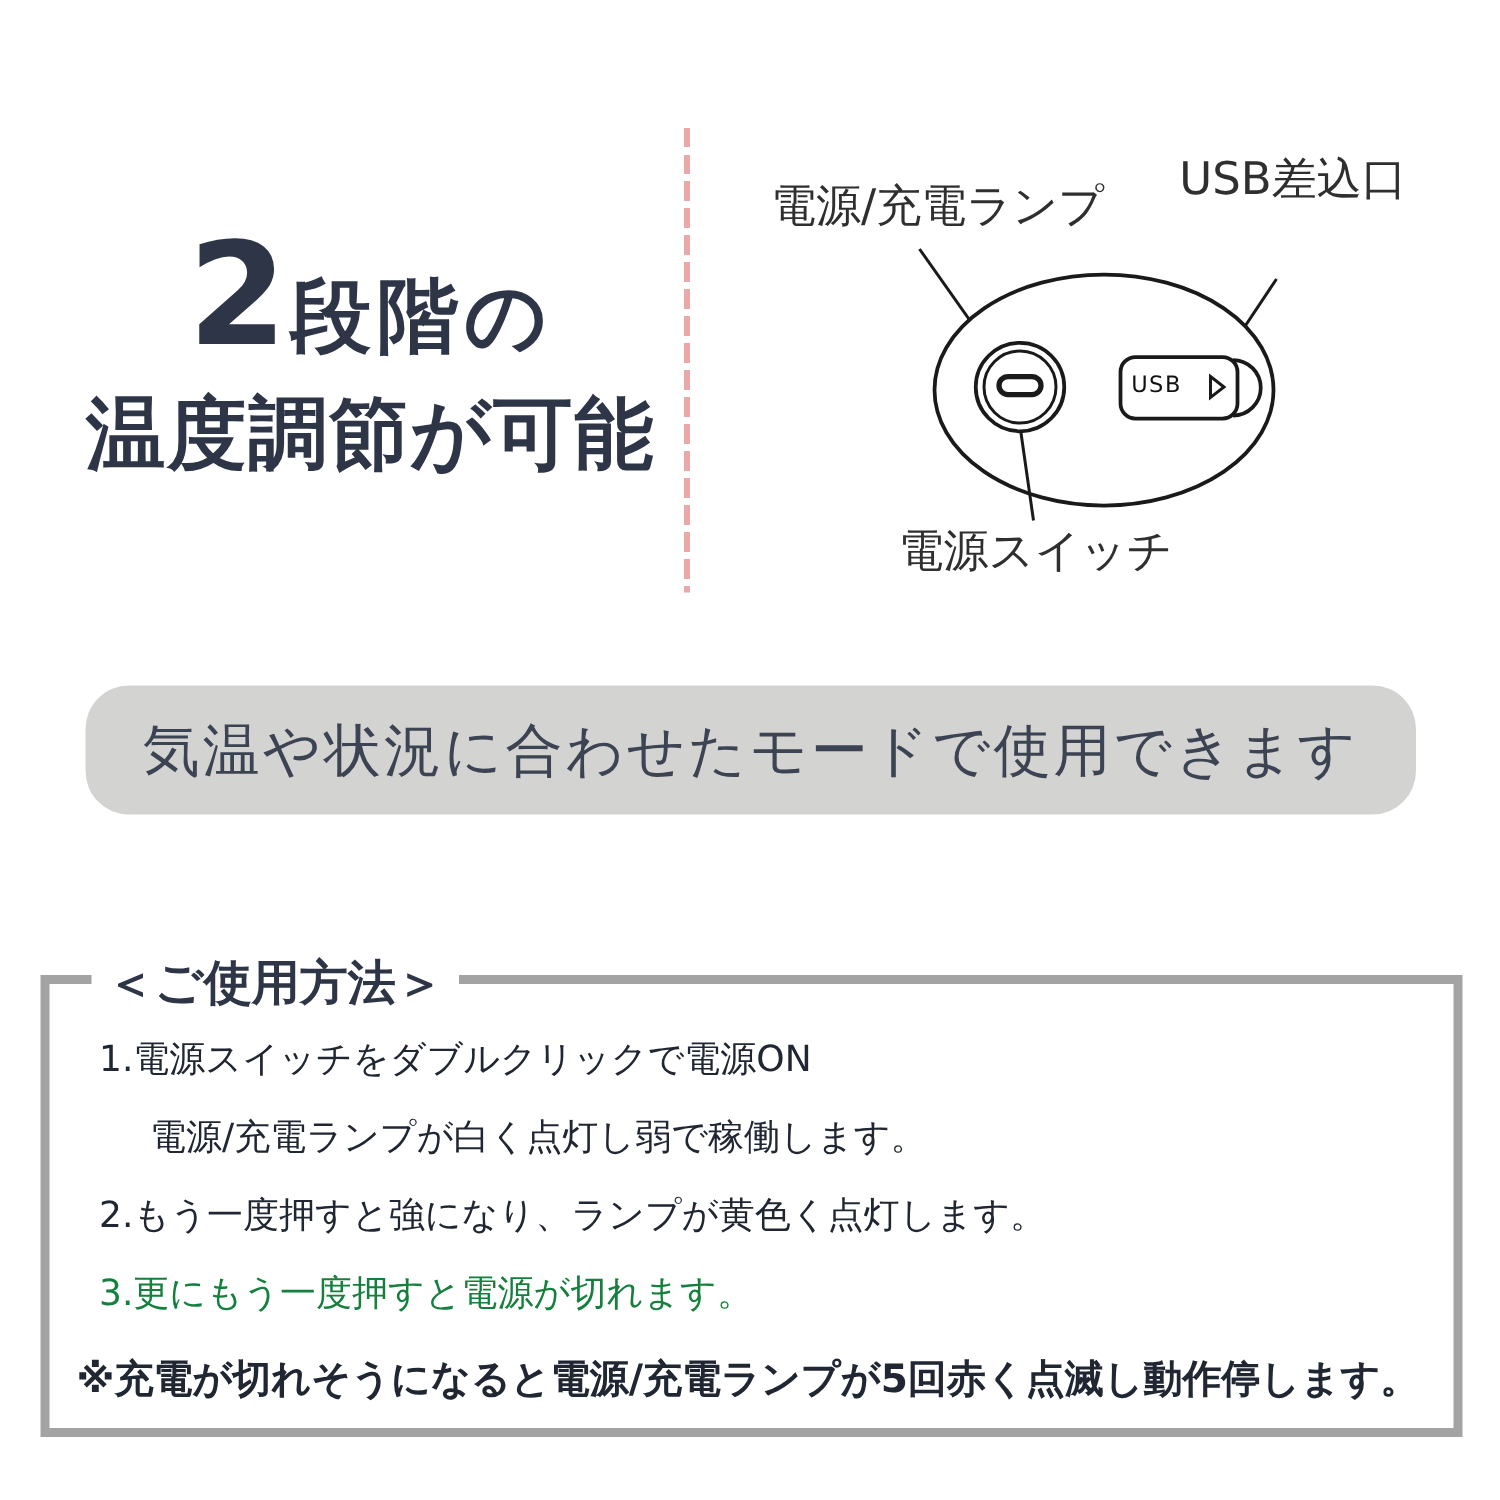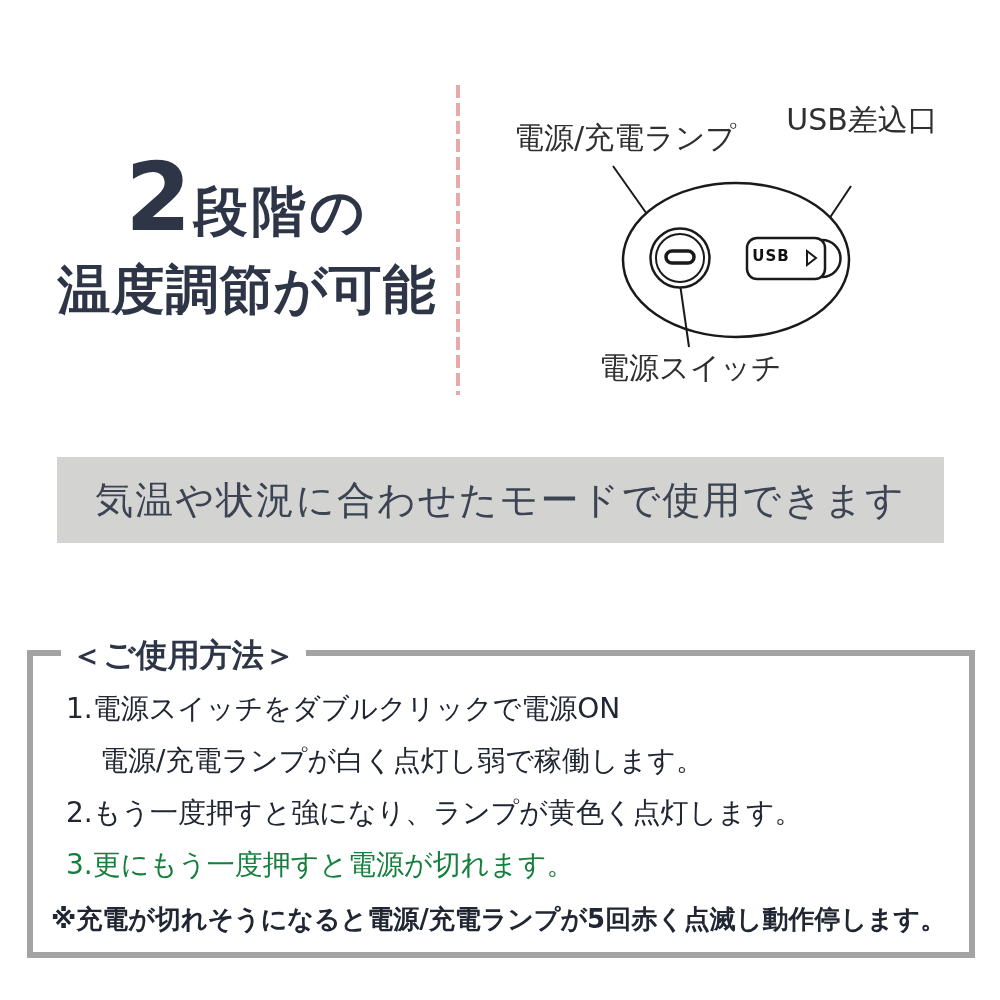--- a/index.html
+++ b/index.html
@@ -19,38 +19,38 @@
     background:repeating-linear-gradient(to bottom,#eba8a8 0px,#eba8a8 13px,rgba(0,0,0,0) 13px,rgba(0,0,0,0) 18px);
   }
   
   .diagram-svg{position:absolute;left:0;top:0;width:1000px;height:1000px;pointer-events:none;}
   .diagram-label{position:absolute;color:#2f2f2f;font-size:30px;line-height:1.2;font-weight:500;white-space:nowrap;}
   .label-power-lamp{left:514px;top:120px;}
   .label-usb{left:762px;top:102px;width:200px;text-align:center;white-space:normal;line-height:35px;}
   .label-power-switch{left:599px;top:350px;}
   .usb-port-text{
     position:absolute;left:749px;top:247px;width:44px;text-align:center;
-    font-size:15px;font-weight:700;letter-spacing:1px;color:#111;
+    font-size:15px;font-weight:400;letter-spacing:1px;color:#111;
   }
   
   .mode-banner{
     position:absolute;left:57px;top:457px;width:887px;height:86px;background:#d3d3d1;
-    display:flex;align-items:center;justify-content:center;
+    display:flex;align-items:center;justify-content:center;border-radius:29px;
   }
   .mode-banner-text{font-size:38px;color:#3c4352;letter-spacing:2px;white-space:nowrap;}
   
   .usage-box{
     position:absolute;left:27px;top:650px;width:948px;height:308px;
     border:6px solid #a3a3a3;box-sizing:border-box;background:#ffffff;
   }
   .usage-heading{
     position:absolute;left:28px;top:-22px;background:#ffffff;padding:0 10px;
     font-size:32px;font-weight:600;color:#2d3547;white-space:nowrap;
   }
-  .usage-step{position:absolute;font-size:28px;color:#20263270;white-space:nowrap;}
+  .usage-step{position:absolute;font-size:24px;color:#20263270;white-space:nowrap;}
   .usage-step,{color:#202632;}
   .step-0{left:33px;top:34px;color:#202632;}
   .step-1{left:67px;top:86px;color:#202632;}
   .step-2{left:33px;top:138px;color:#202632;}
   .step-3{left:33px;top:190px;color:#15803d;}
   .usage-note{position:absolute;left:18px;top:246px;font-size:26px;color:#202632;white-space:nowrap;font-weight:bold;}
 </style>
 </head>
 <body>
 

